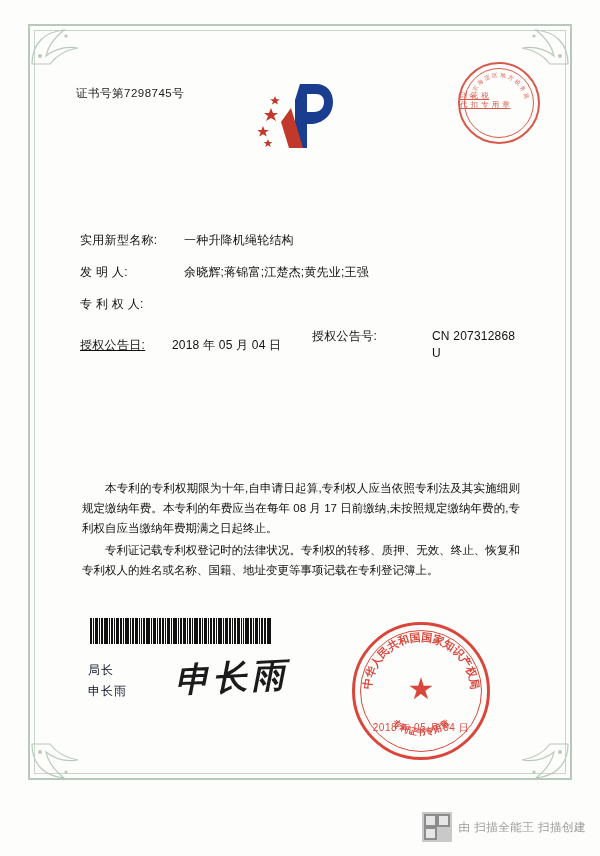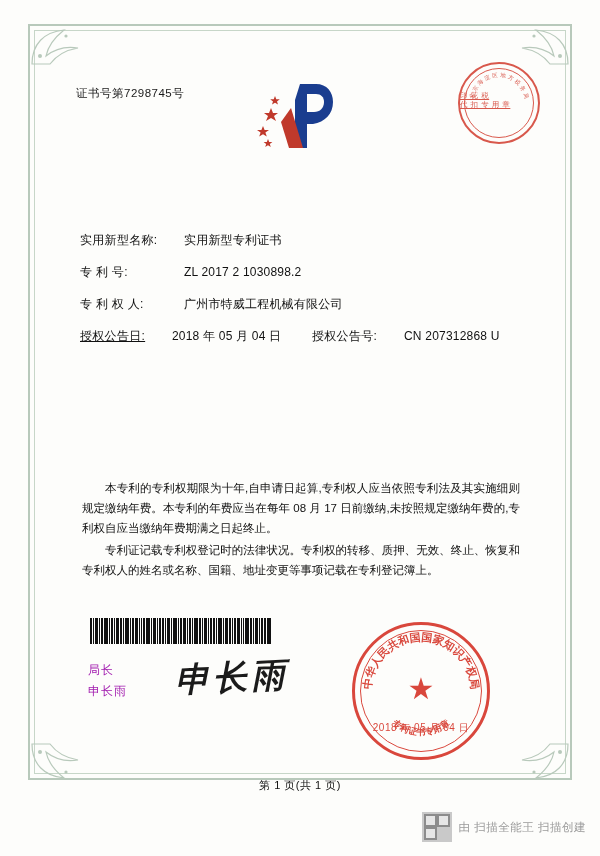--- a/index.html
+++ b/index.html
@@ -131,21 +131,21 @@
     flex: 0 0 104px;
     white-space: nowrap;
     letter-spacing: 0.3px;
   }
   .field-value {
     flex: 1 1 auto;
     letter-spacing: 0.2px;
   }
   .half { display: flex; }
   .half .left { flex: 0 0 232px; display: flex; }
-  .half .right { flex: 1 1 auto; display: flex; }
+  .half .right { flex: 1 1 auto; display: flex; gap: 28px; }
   .half .left .field-label { width: 92px; flex: 0 0 92px; text-decoration: underline; }
   .half .right .field-label { width: 92px; flex: 0 0 92px; }
 
   
   .body-text {
     position: absolute;
     left: 82px; top: 478px;
     width: 438px;
     font-size: 11.5px;
     line-height: 20px;
@@ -170,21 +170,21 @@
     margin-right: 1px;
     vertical-align: top;
   }
 
   
   .director {
     position: absolute;
     left: 88px; top: 660px;
     font-size: 12px;
     line-height: 21px;
-    color: #a21caf;
+    color: #0f172a;
     letter-spacing: 1px;
   }
   .signature {
     position: absolute;
     left: 175px; top: 655px;
     font-family: "DejaVu Serif", serif;
     font-size: 34px;
     font-style: italic;
     font-weight: bold;
     color: #1b1b1b;
@@ -341,29 +341,28 @@
       <polygon points="8,48 9.6,52 14,52 10.4,54.6 11.8,58.6 8,56.2 4.2,58.6 5.6,54.6 2,52 6.4,52" fill="#c0392b"></polygon>
       <polygon points="20,18 21.3,21.2 24.8,21.2 22,23.4 23,26.6 20,24.7 17,26.6 18,23.4 15.2,21.2 18.7,21.2" fill="#c0392b"></polygon>
       <polygon points="13,61 14.2,64 17.4,64 14.8,66 15.8,69.1 13,67.2 10.2,69.1 11.2,66 8.6,64 11.8,64" fill="#c0392b"></polygon>
     </svg>
   </div>
 
 
   <div class="fields">
     <div class="field-row">
       <div class="field-label">实用新型名称:</div>
-      <div class="field-value">实用新型专利证书</div>
+      <div class="field-value">一种升降机绳轮结构</div>
     </div>
     <div class="field-row">
-      <div class="field-label">专 利 号:</div>
-      <div class="field-value">ZL 2017 2 1030898.2</div>
+      <div class="field-label">发 明 人:</div>
+      <div class="field-value">余晓辉;蒋锦富;江楚杰;黄先业;王强</div>
     </div>
     <div class="field-row">
       <div class="field-label">专 利 权 人:</div>
-      <div class="field-value">广州市特威工程机械有限公司</div>
     </div>
     <div class="field-row half">
       <div class="left">
         <div class="field-label">授权公告日:</div>
         <div class="field-value">2018 年 05 月 04 日</div>
       </div>
       <div class="right">
         <div class="field-label">授权公告号:</div>
         <div class="field-value">CN 207312868 U</div>
       </div>
@@ -399,21 +398,20 @@
           <textPath href="#arcTop" startOffset="50%" text-anchor="middle" id="seal-arc-top">中华人民共和国国家知识产权局</textPath>
         </text>
         <text font-size="9" font-family="DejaVu Sans, sans-serif" fill="#d6382c">
           <textPath href="#arcBottom" startOffset="50%" text-anchor="middle" id="seal-arc-bottom">专利证书专用章</textPath>
         </text>
       </svg>
     </div>
     <div class="date">2018 年 05 月 04 日</div>
   </div>
 
-  <div class="page-number">第 1 页(共 1 页)</div>
 
   <div class="watermark">
     <div class="qr">
         <div class="bl"></div>
       </div>
     <span>由 扫描全能王 扫描创建</span>
   </div>
 
 </div>
 

